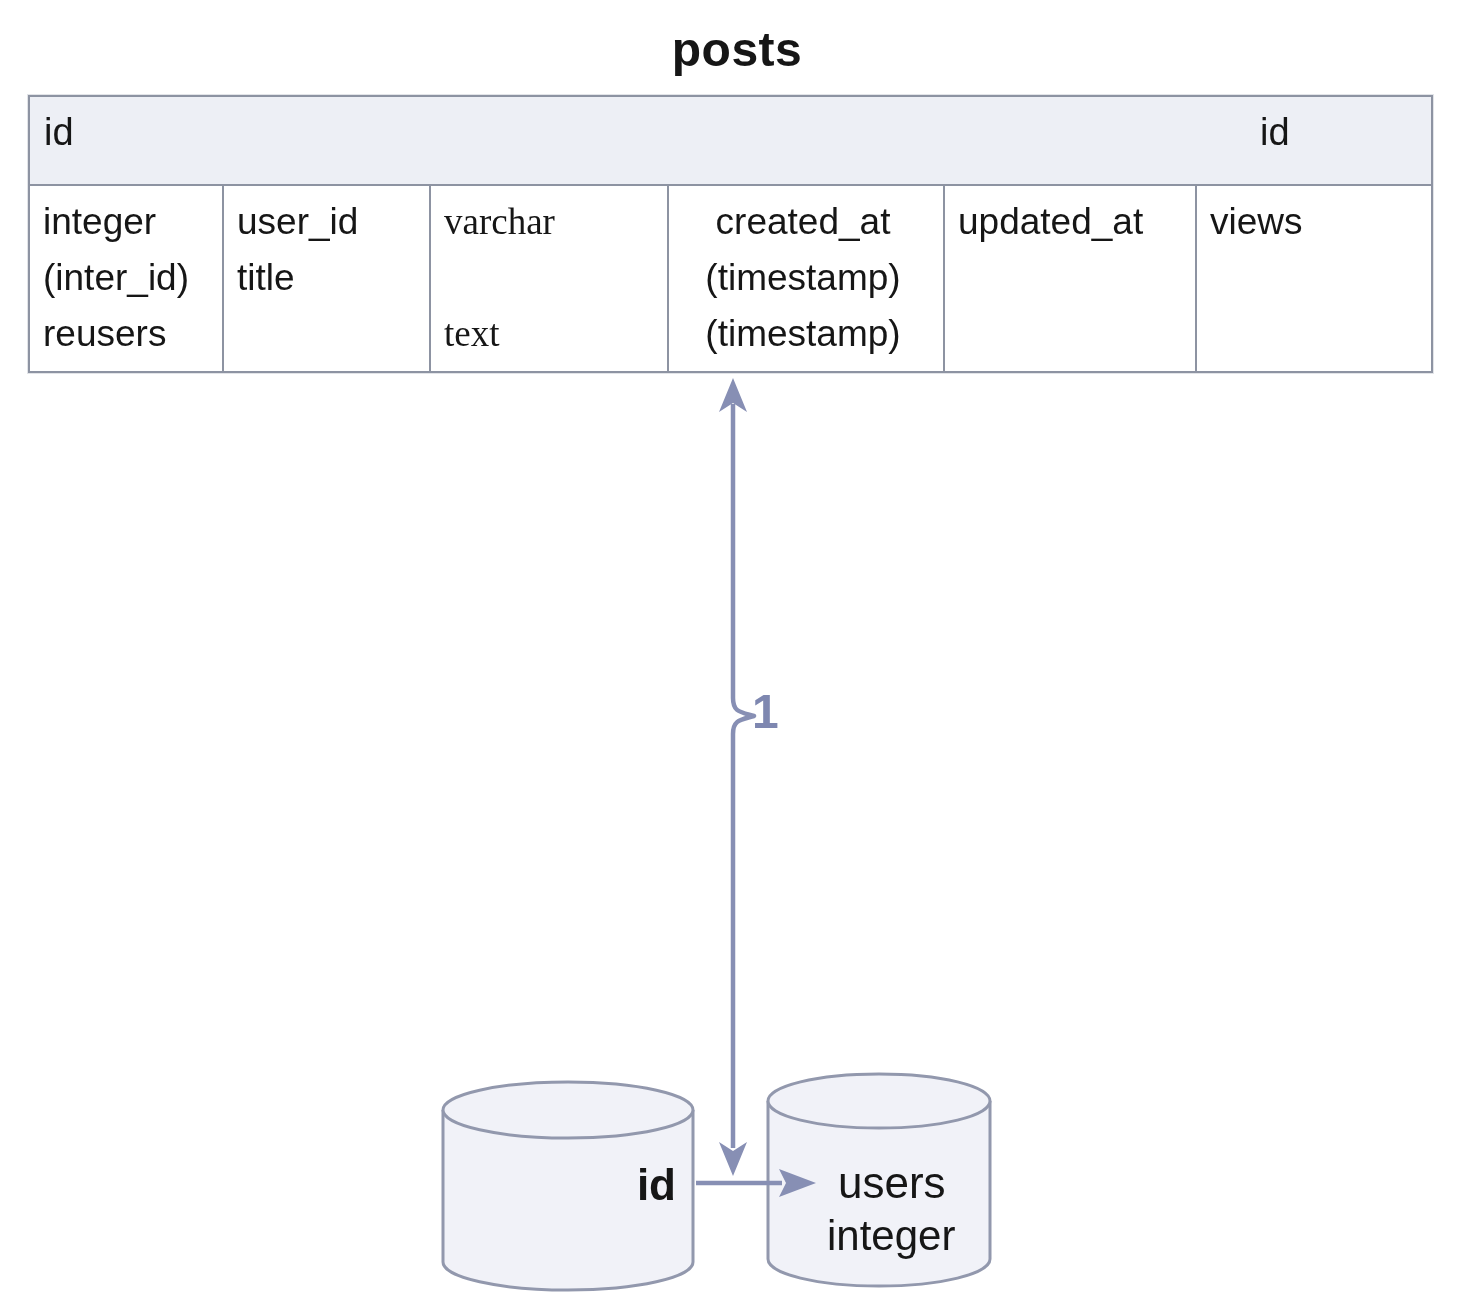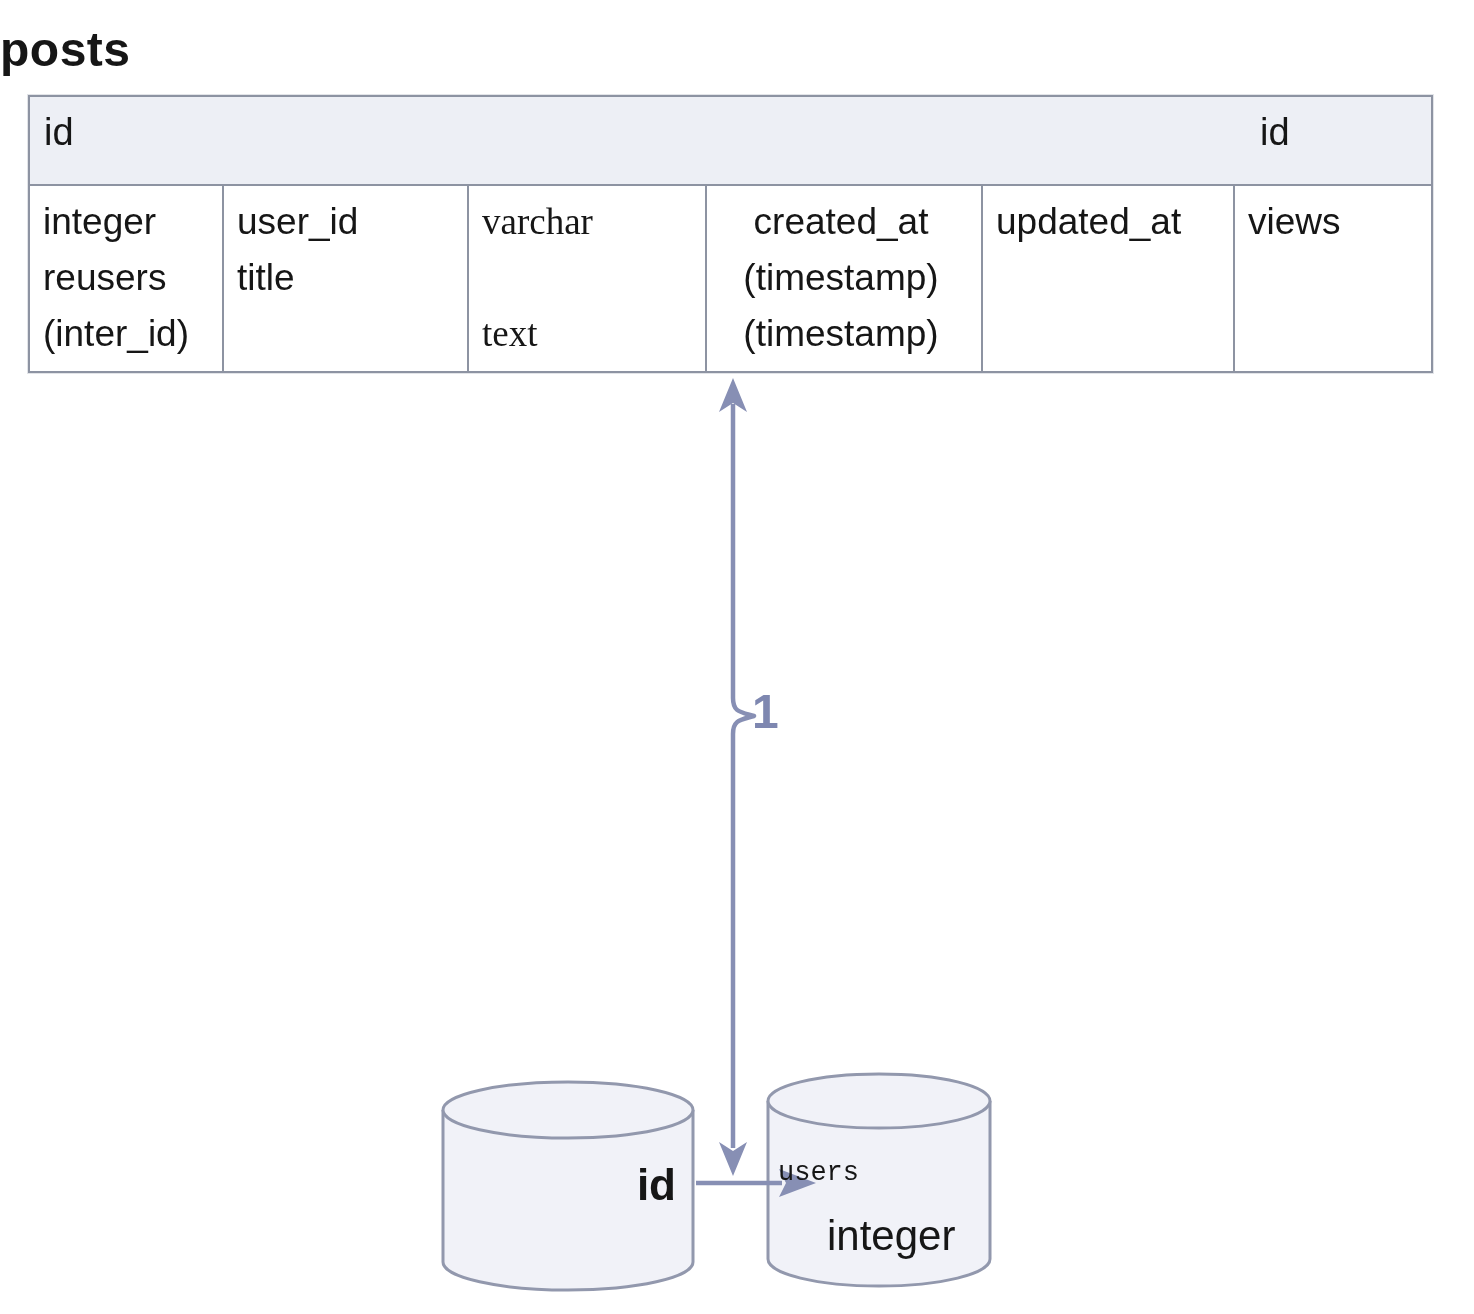--- a/index.html
+++ b/index.html
@@ -12,21 +12,21 @@
   }
   *{margin:0;padding:0;box-sizing:border-box;}
   html,body{background:#ffffff;}
   body{
     width:1474px;height:1314px;position:relative;overflow:hidden;
     font-family:"Liberation Sans","DejaVu Sans",sans-serif;
     color:var(--text-color);
   }
   .title{
     position:absolute;top:22px;left:0;width:1474px;
-    font-size:48px;font-weight:700;letter-spacing:.5px;
+    text-align:center;font-size:48px;font-weight:700;letter-spacing:.5px;
   }
   .er-table{
     position:absolute;left:28px;top:95px;width:1405px;height:278px;
     border:2px solid var(--table-border);
     background:#ffffff;
     box-shadow:0 0 0 1px rgba(141,147,162,.25);
   }
   .er-header{
     position:relative;height:89px;background:var(--header-fill);
     border-bottom:2px solid var(--table-border);
@@ -37,33 +37,33 @@
   .er-body{display:flex;height:185px;}
   .er-cell{
     border-right:2px solid var(--table-border);
     padding:8px 6px 0 13px;
     font-size:37px;line-height:56px;
     overflow:hidden;white-space:nowrap;
   }
   .er-cell:last-child{border-right:none;flex:1;}
   .er-cell span{display:block;min-height:56px;}
   .c1{width:194px;}
-  .c2{width:245px;}
+  .c2{width:207px;}
   .c3{width:238px;font-family:Liberation Serif, serif;}
   .c4{width:276px;text-align:center;padding-left:0;}
   .c5{width:252px;}
   .c6{width:187px;}
   svg.overlay{position:absolute;left:0;top:0;width:1474px;height:1314px;}
   .arrow-line{stroke:var(--accent-line);stroke-width:4.5;fill:none;stroke-linejoin:round;}
   .arrow-head{fill:var(--accent-line);stroke:none;}
   .cyl{fill:var(--cylinder-fill);stroke:var(--cylinder-stroke);stroke-width:3;}
   .label{position:absolute;white-space:nowrap;}
   .lbl-one{left:752px;top:684px;font-size:48px;font-weight:600;color:#7e87b0;}
   .lbl-id{left:576px;top:1160px;width:100px;text-align:right;font-size:44px;font-weight:600;}
-  .lbl-users{left:778px;top:1158px;font-size:27px;font-family:Liberation Mono, monospace;}
+  .lbl-users{left:838px;top:1158px;font-size:44px;}
   .lbl-integer{left:827px;top:1212px;font-size:42px;}
 </style>
 </head>
 <body>
 
 <svg class="overlay" viewBox="0 0 1474 1314" aria-hidden="true">
 
   <path class="arrow-line" d="M733,404 L733,698 C733,712 740,712 754,716 C740,720 733,720 733,734 L733,1148"></path>
   <polygon class="arrow-head" points="733,378 747,412 733,403 719,412"></polygon>
   <polygon class="arrow-head" points="733,1176 747,1142 733,1151 719,1142"></polygon>
@@ -85,22 +85,22 @@
 <div class="title">posts</div>
 
 <div class="er-table">
   <div class="er-header">
     <span class="hid-left">id</span>
     <span class="hid-right">id</span>
   </div>
   <div class="er-body">
     <div class="er-cell c1">
       <span>integer</span>
+      <span>(inter_id)</span>
       <span>reusers</span>
-      <span>(inter_id)</span>
     </div>
     <div class="er-cell c2">
       <span>user_id</span>
       <span>title</span>
     </div>
     <div class="er-cell c3">
       <span>varchar</span>
       <span></span>
       <span>text</span>
     </div>

